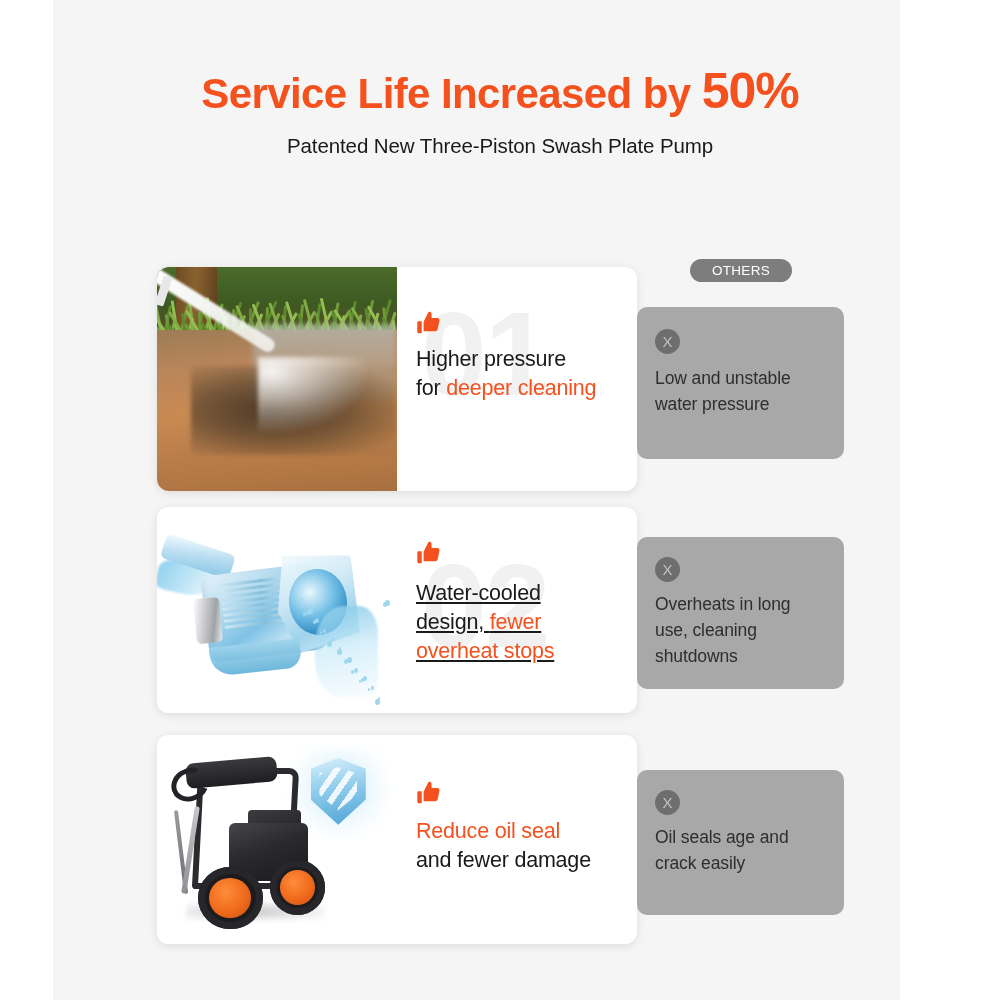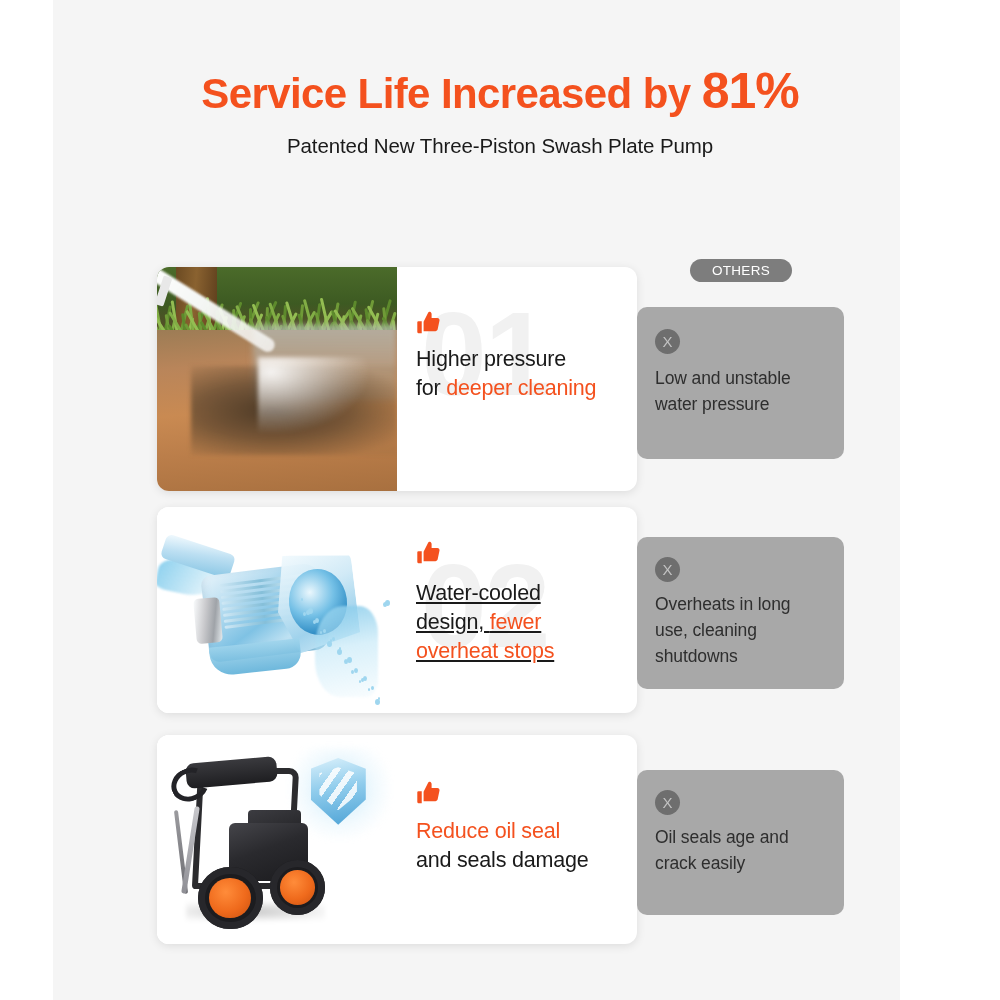--- a/index.html
+++ b/index.html
@@ -331,21 +331,21 @@
   }
 </style>
 </head>
 <body>
 
 <div id="page">
 
   <div class="panel"></div>
 
   <div class="headline">
-    <span>Service Life Increased by </span><span class="pct">81%</span>
+    <span>Service Life Increased by </span><span class="pct">50%</span>
   </div>
   <div class="subhead">Patented New Three-Piston Swash Plate Pump</div>
 
   <div class="others-badge">
     <span>OTHERS</span>
   </div>
 
   <div class="ours-card" style="left:157px; top:267px; width:480px; height:224px;">
     <div class="ours-photo" style="width:240px; height:224px;">
       <div class="scene">
@@ -581,21 +581,21 @@
     </div>
     <div class="ours-body">
       <div class="thumb-icon" style="left:19px; top:45px;">
         <svg width="26" height="26" viewBox="0 0 24 24" aria-hidden="true">
           <path fill="#f4511e" d="M2.2 10.4h3.1v11H2.2a1 1 0 0 1-1-1v-9a1 1 0 0 1 1-1Z"></path>
           <path fill="#f4511e" d="M7 10.9 11.3 2.2c.3-.6 1-.8 1.6-.6.9.3 1.5 1.2 1.5 2.2v3.5h5.3c1.3 0 2.3 1.2 2 2.5l-1.7 8c-.2 1-1.1 1.7-2.1 1.7H7V10.9Z"></path>
         </svg>
       </div>
       <div class="ours-text" style="left:19px; top:82px;">
         <div><span class="hl">Reduce oil seal</span></div>
-        <div><span>and seals damage</span></div>
+        <div><span>and fewer damage</span></div>
       </div>
     </div>
   </div>
 
   <div class="others-card" style="left:637px; top:770px; width:207px; height:145px;">
     <div class="x-icon" style="left:18px; top:20px;">
       <span>X</span>
     </div>
     <div class="others-text" style="left:18px; top:54px;">
       <div>Oil seals age and</div>

